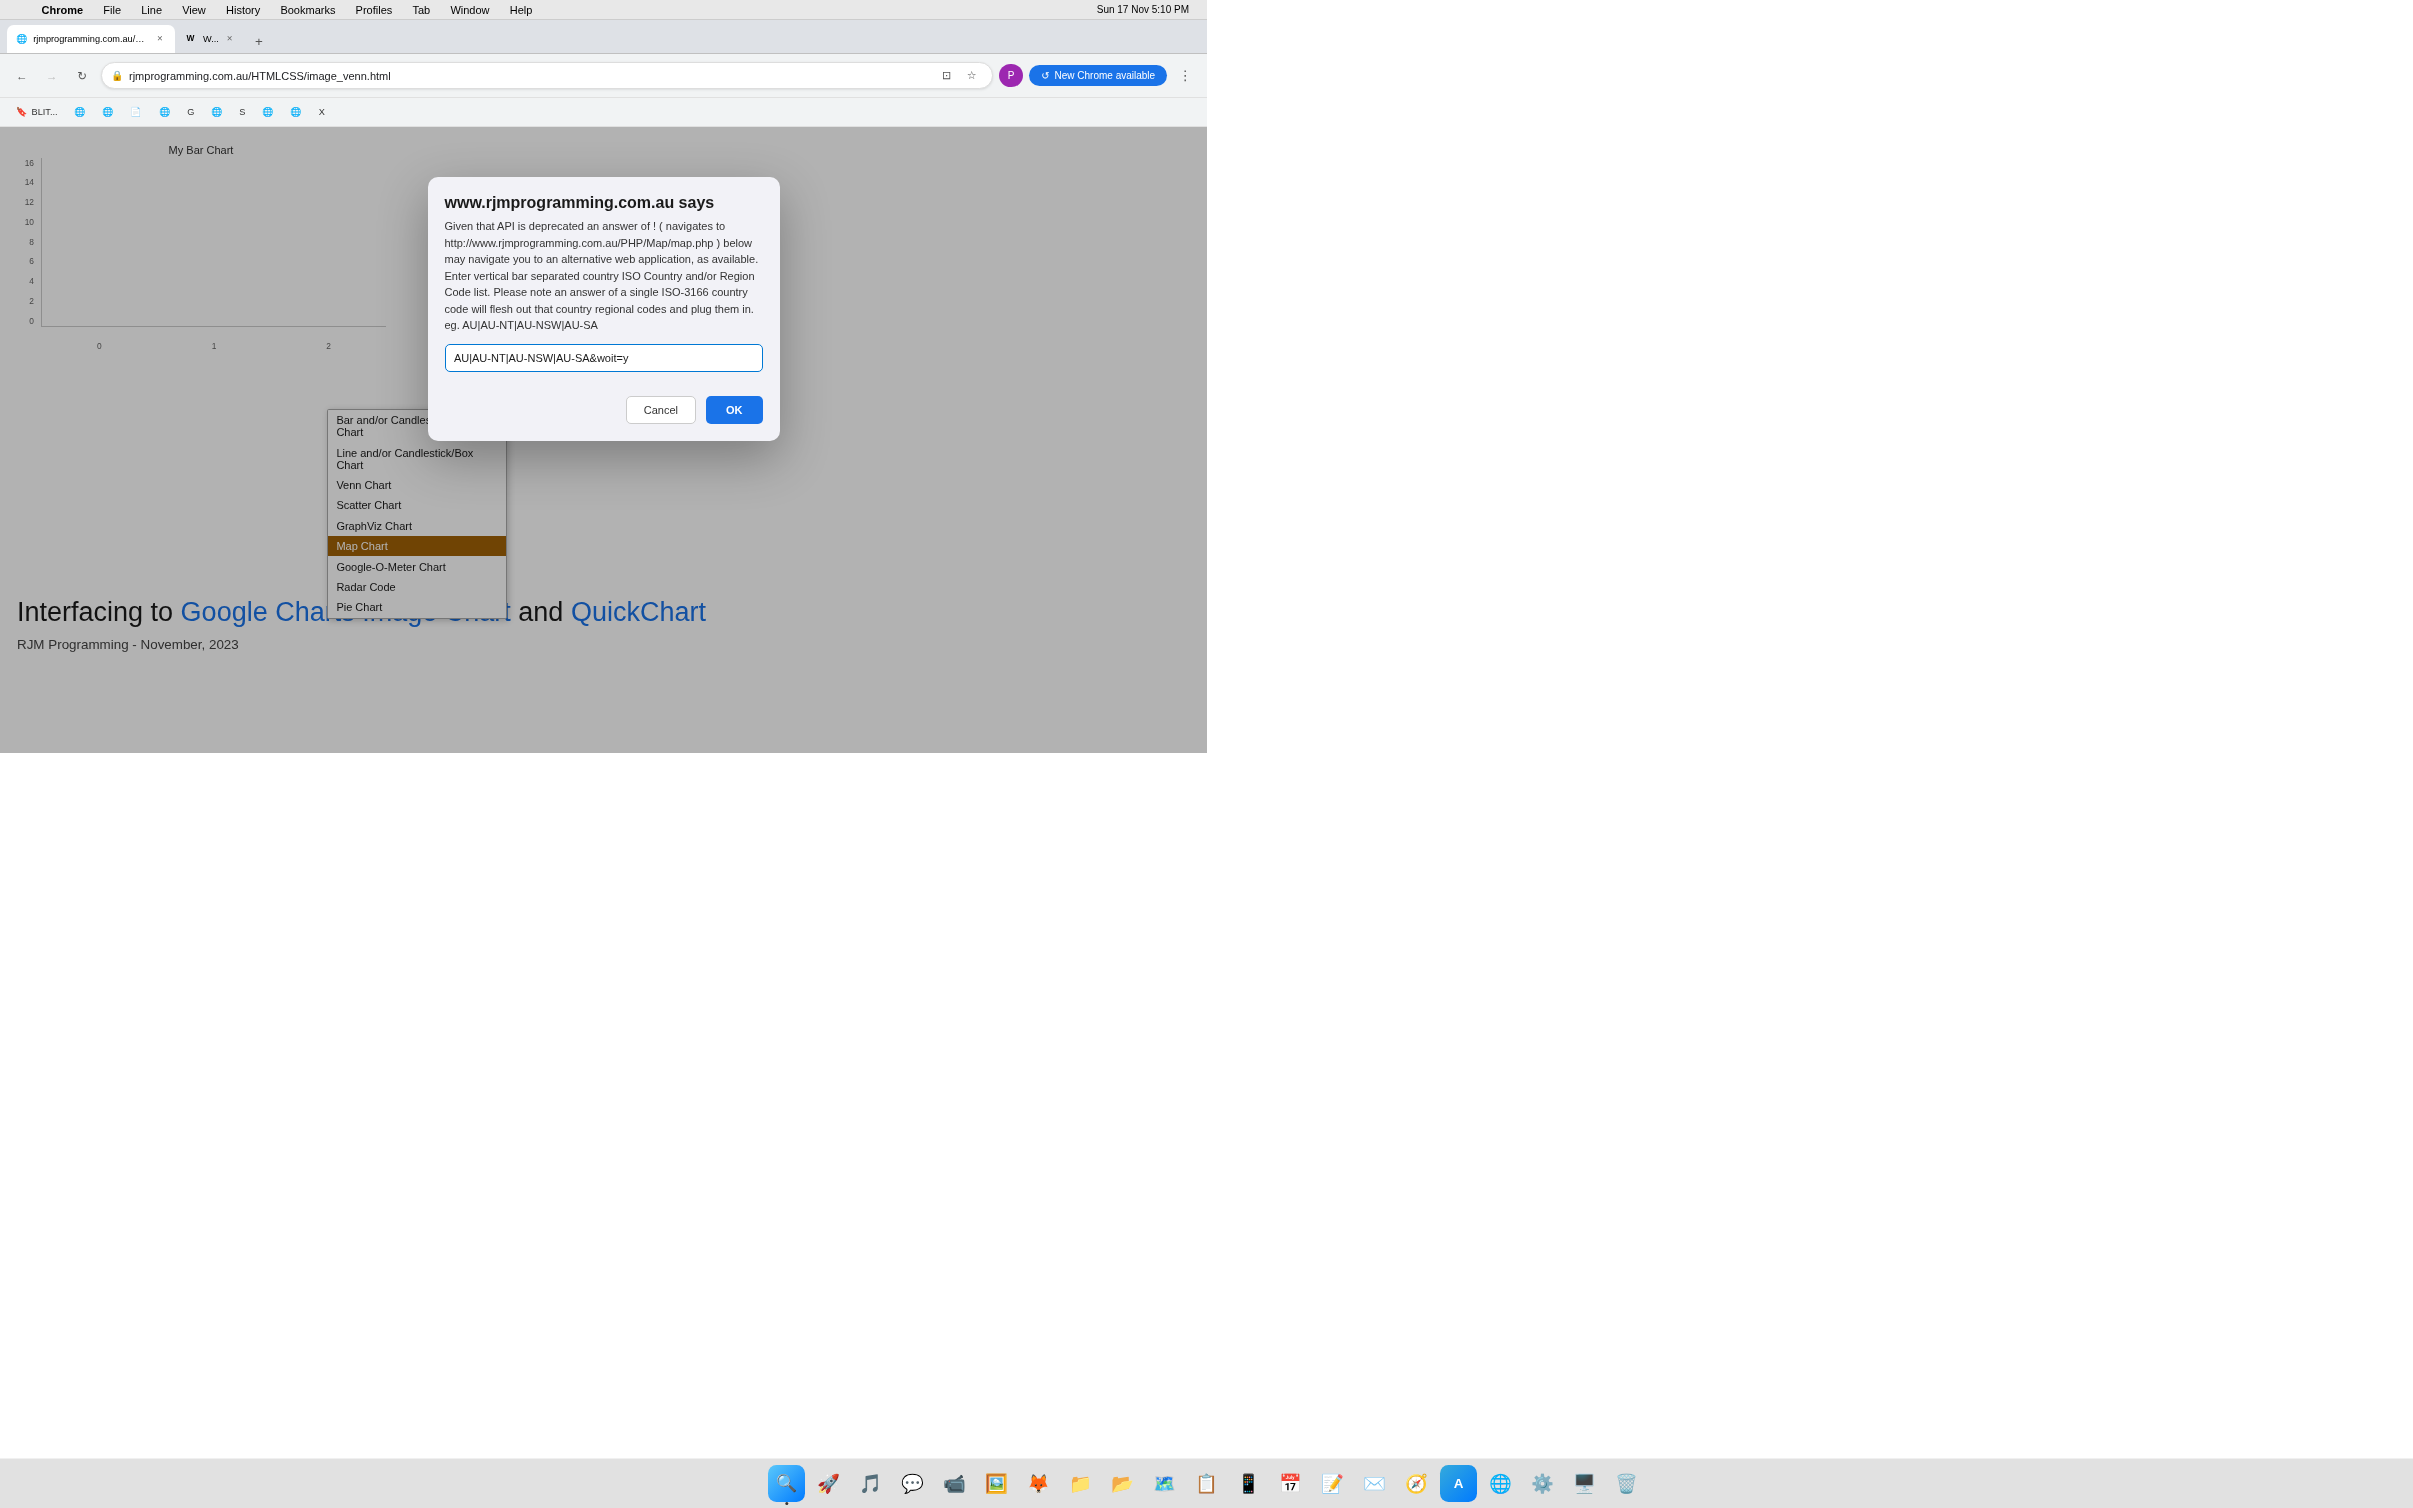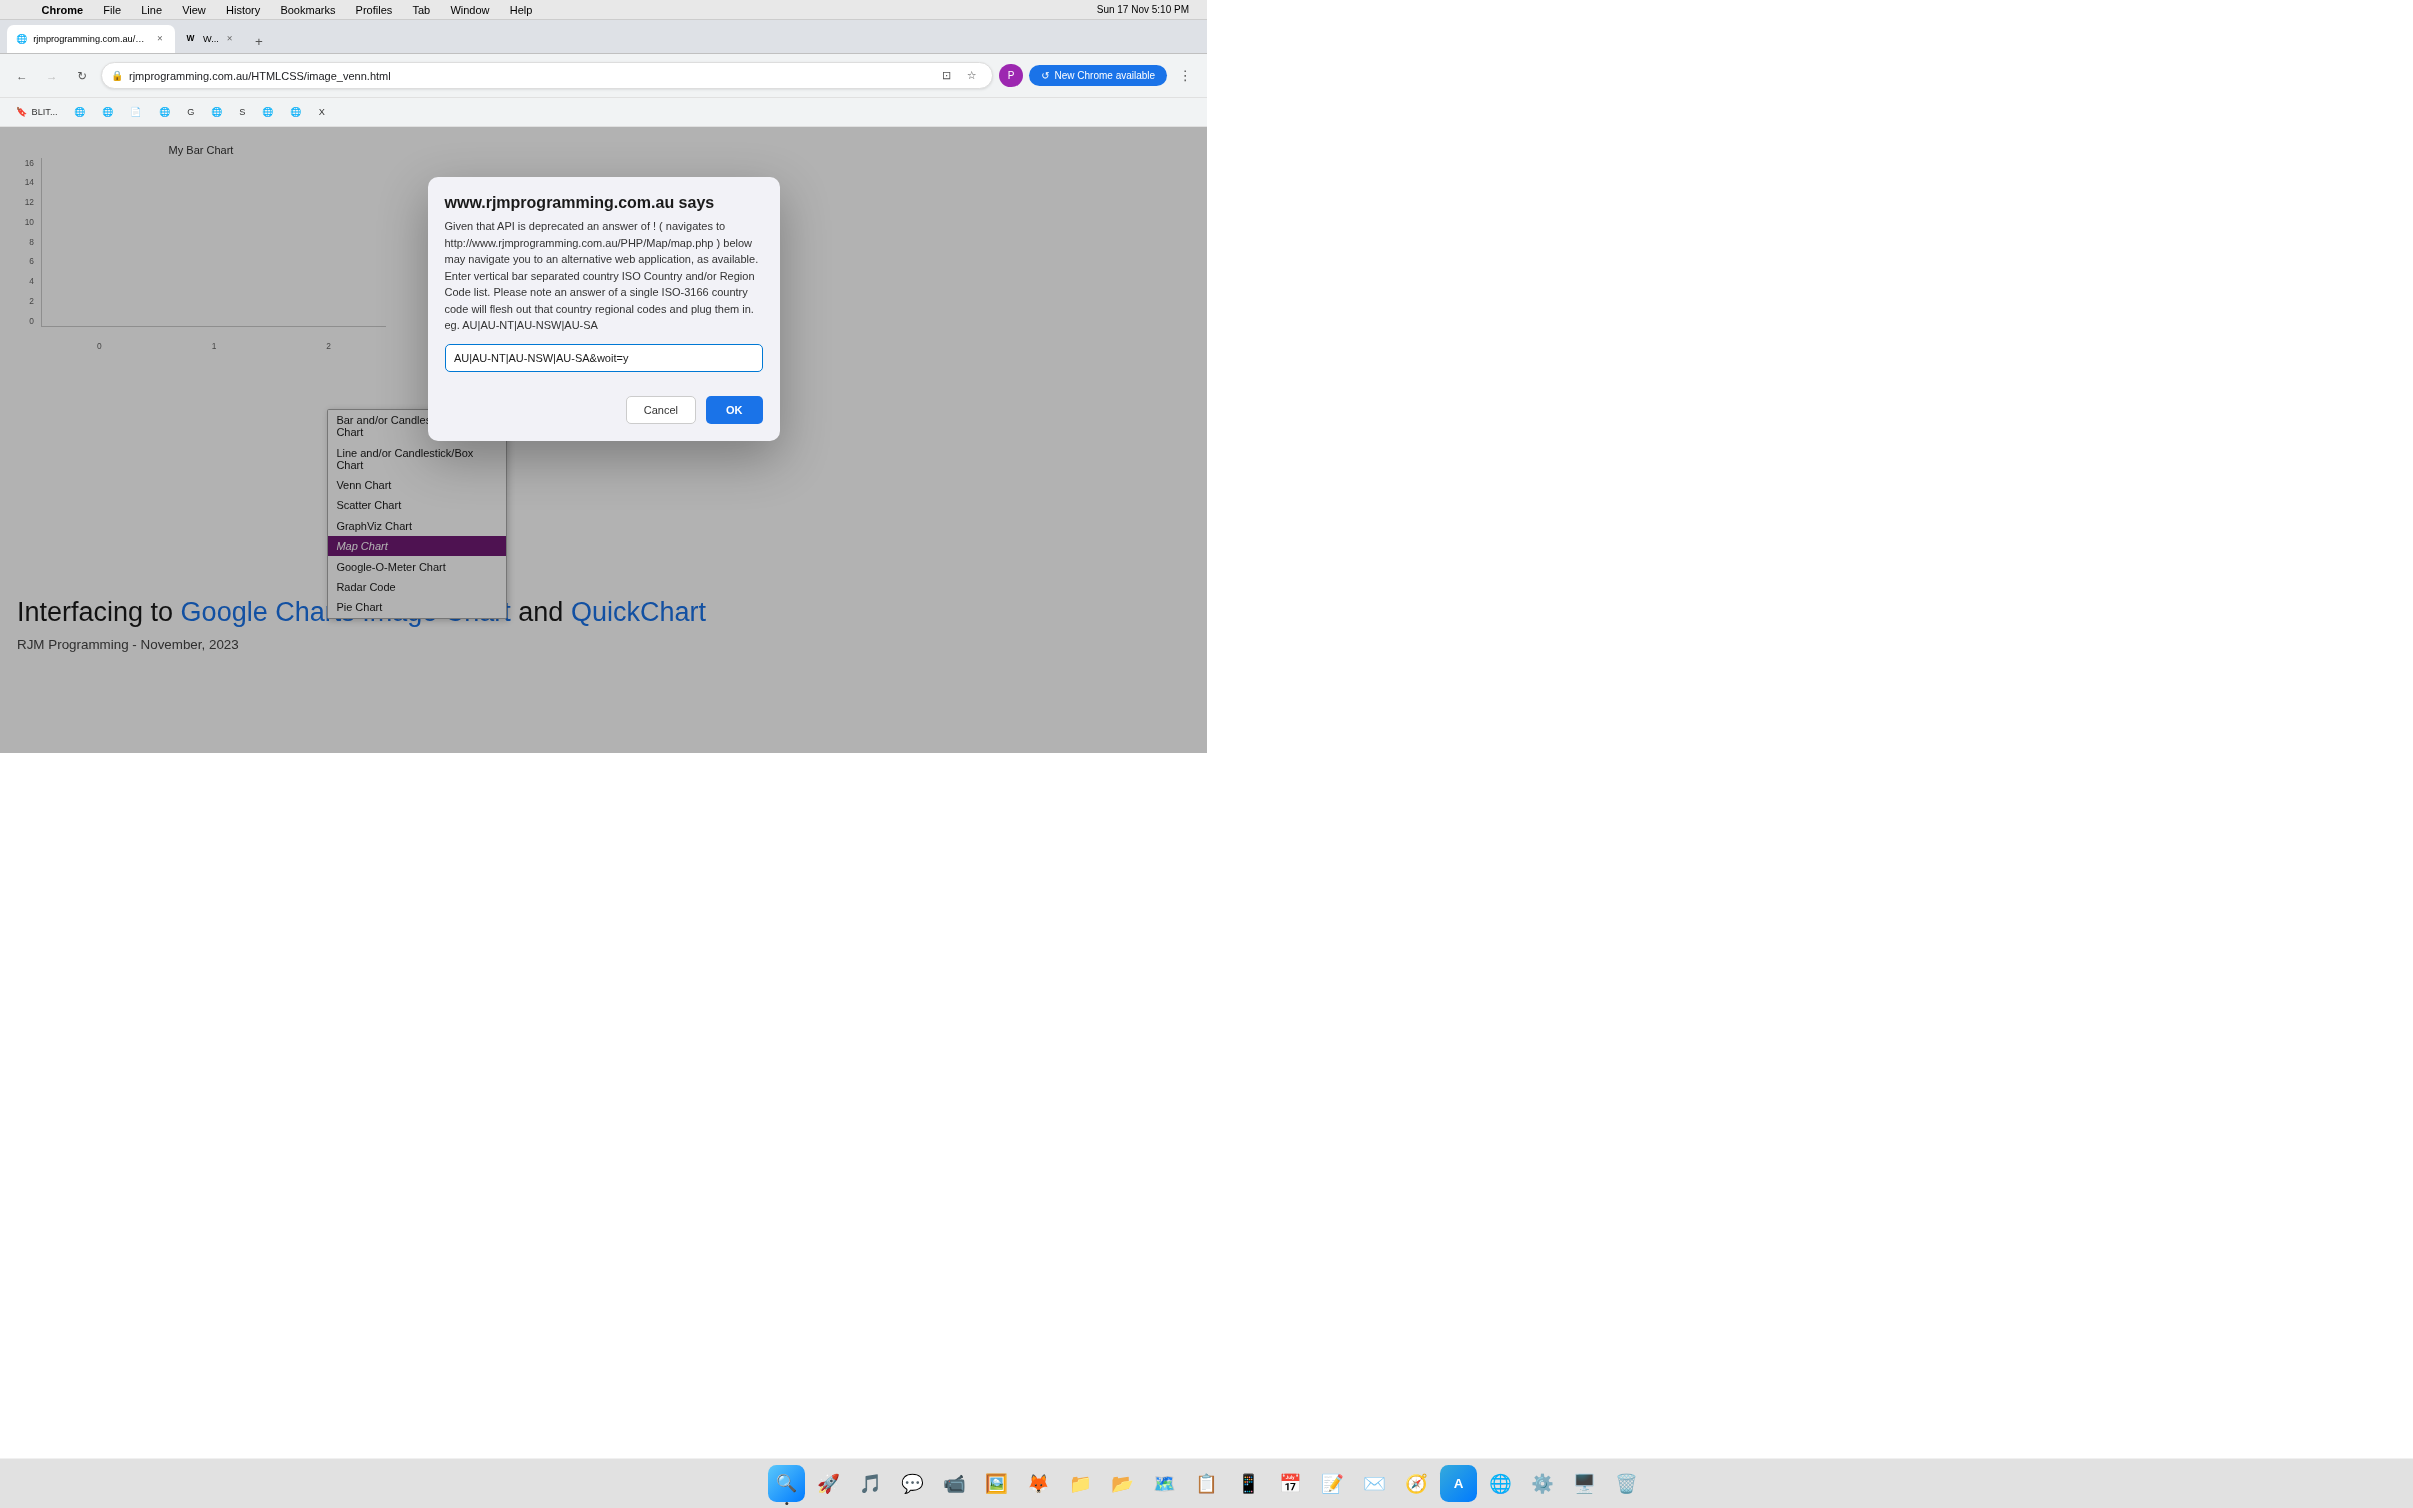--- a/index.html
+++ b/index.html
@@ -371,23 +371,22 @@
       box-shadow: 1.7px 1.7px 6.7px rgba(0,0,0,0.2);
       z-index: 40;
     }
     .dropdown-item {
       padding: 4.2px 8.4px;
       font-size: 11px;
       cursor: pointer;
       color: #1a1a1a;
     }
     .dropdown-item.selected {
-      background: #701a75;
+      background: #a16207;
       color: white;
-      font-style: italic;
     }
 
     
     .page-text-area {
       position: absolute;
       bottom: 84px;
       left: 0;
       padding: 17px;
     }
     .page-heading {

